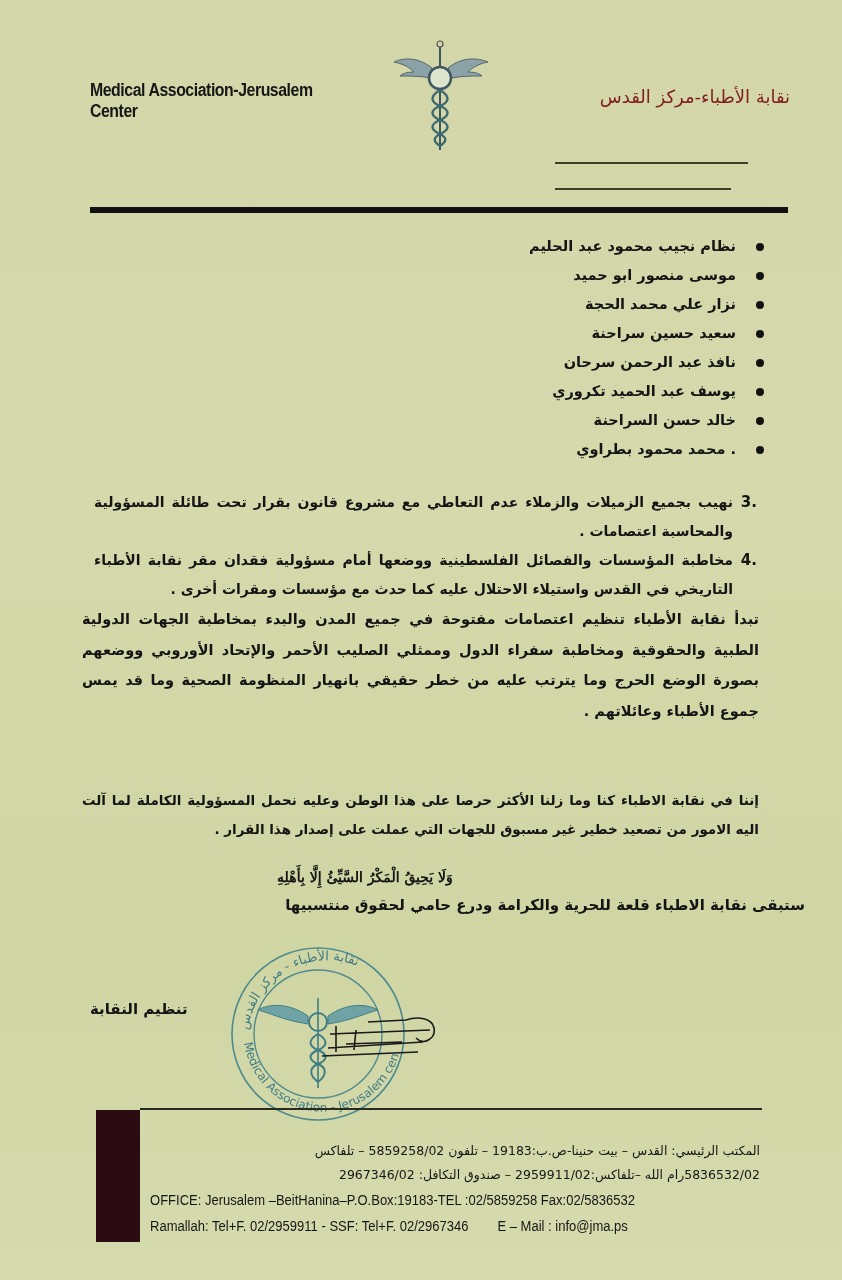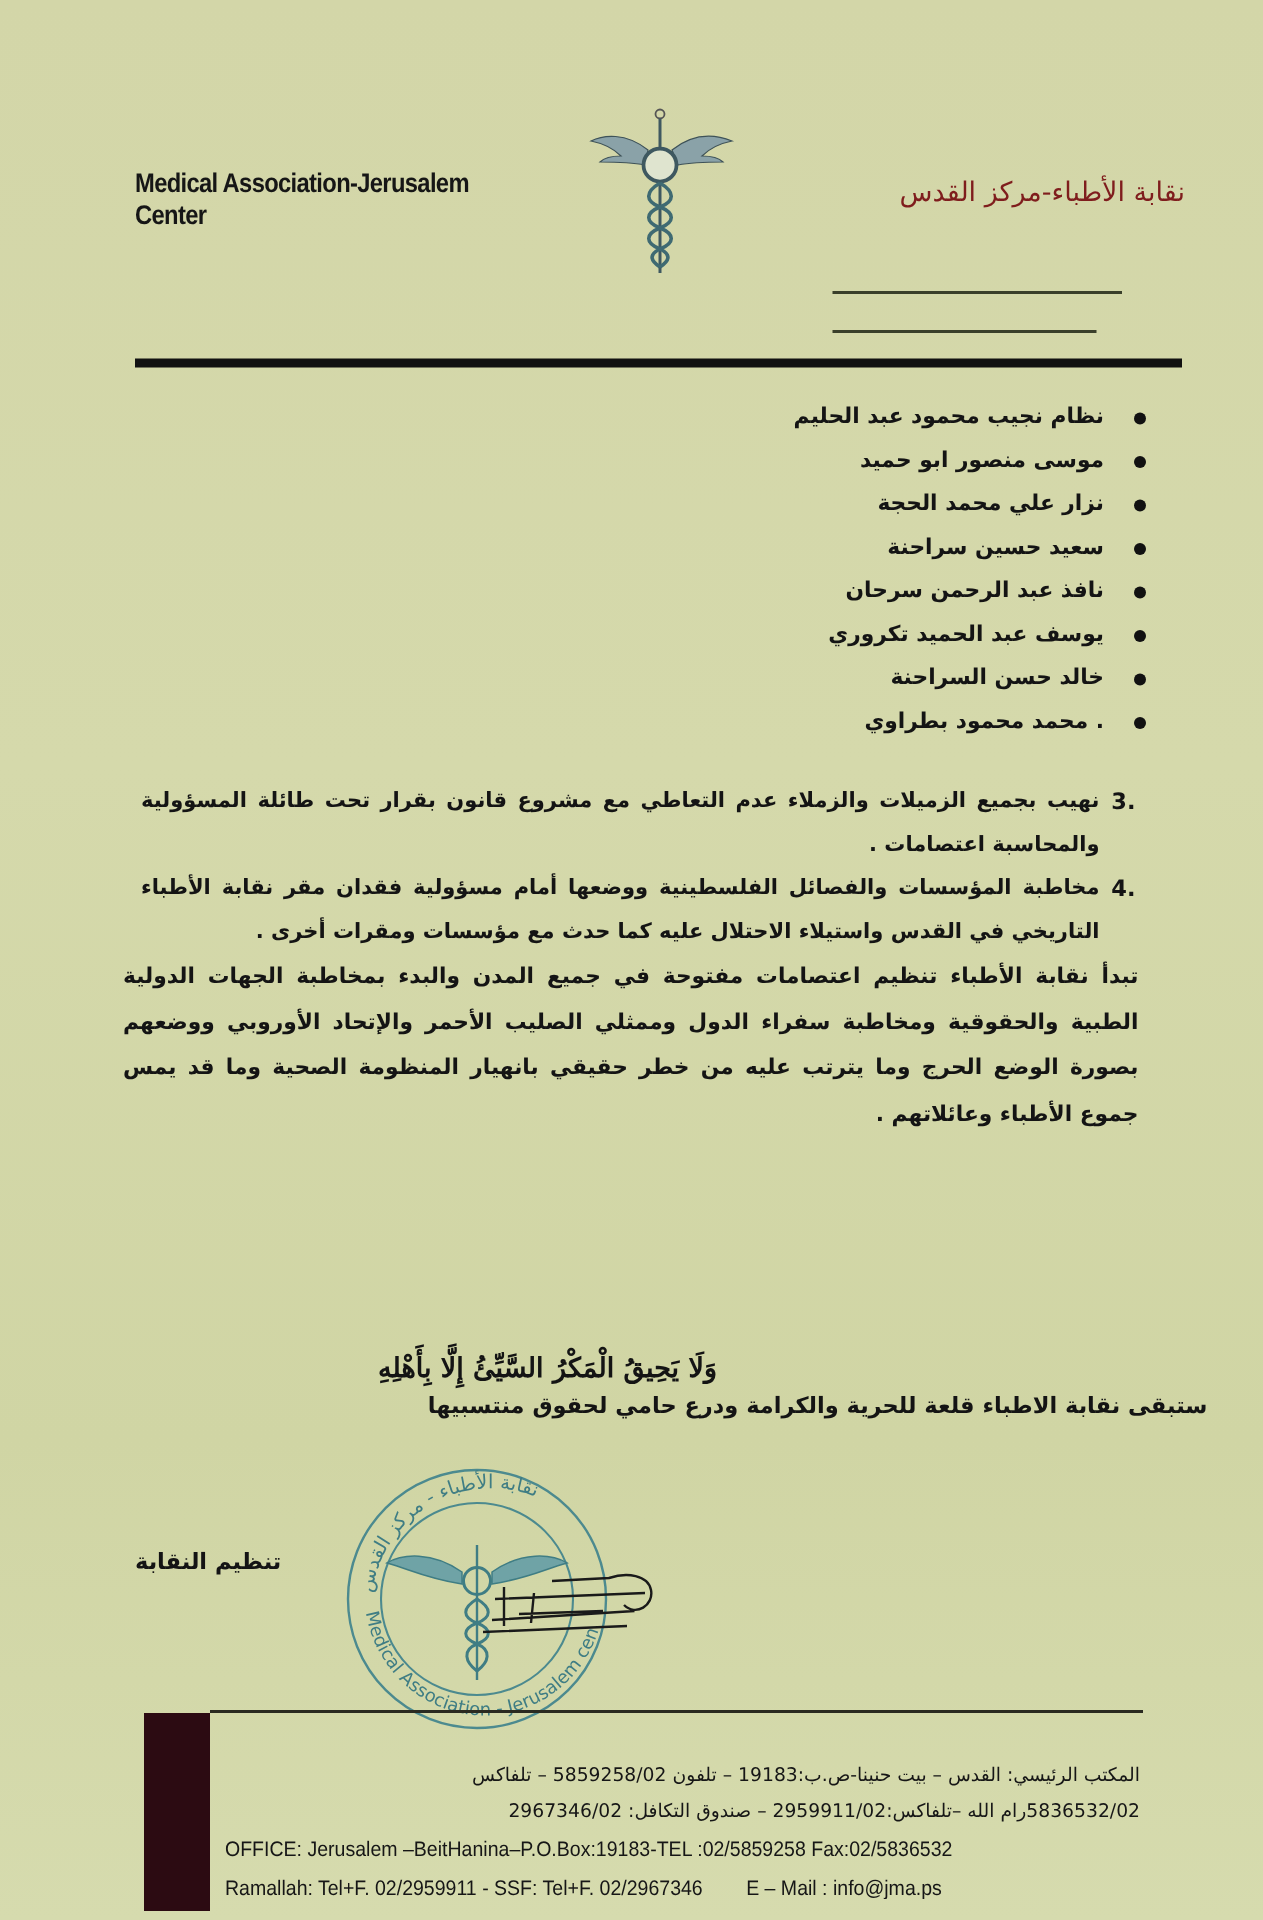--- a/index.html
+++ b/index.html
@@ -3,21 +3,21 @@
   <meta charset="utf-8">
   <style>
     * { box-sizing: border-box; margin: 0; padding: 0; }
     html, body { width: 842px; height: 1280px; overflow: hidden; }
     body {
       background: linear-gradient(180deg, #d3d6a8 0%, #d5d9ab 40%, #d0d5a4 75%, #d6dbae 100%);
       font-family: "DejaVu Sans", sans-serif;
       color: #141414;
       position: relative;
     }
-    .page { position: absolute; left: 0; top: 0; width: 842px; height: 1020px; margin-top: 32px; }
+    .page { position: absolute; left: 0; top: 0; width: 842px; height: 1020px; }
 
     
     .hdr-en {
       position: absolute; left: 90px; top: 80px; width: 270px;
       font-family: "Liberation Sans", sans-serif; font-weight: 900;
       font-size: 18px; line-height: 21px; letter-spacing: -0.5px;
       color: #161616; transform: scaleX(0.88); transform-origin: left top;
     }
     .hdr-ar {
       position: absolute; right: 52px; top: 86px;
@@ -50,21 +50,21 @@
 
     .para {
       position: absolute; left: 82px; width: 677px;
       direction: rtl; text-align: justify; font-weight: bold;
     }
     .para.p1 { top: 604px; font-size: 14.5px; line-height: 30.5px; }
     .para.p2 { top: 786px; font-size: 13.5px; line-height: 29px; }
 
     .quote {
       position: absolute; left: 0; top: 869px; width: 842px; text-align: center;
-      font-family: "DejaVu Serif", serif; font-size: 18px; font-weight: bold; direction: rtl;
+      font-family: "DejaVu Serif", serif; font-size: 14px; font-weight: bold; direction: rtl;
       padding-left: 0; padding-right: 112px;
     }
     .motto {
       position: absolute; left: 0; top: 896px; width: 842px; text-align: right;
       font-size: 15px; font-weight: bold; direction: rtl; padding-right: 37px;
     }
     .council {
       position: absolute; left: 90px; top: 1000px;
       font-size: 15px; font-weight: bold; direction: rtl;
     }
@@ -140,20 +140,21 @@
       <span class="num">3.</span>
       <span class="txt">نهيب بجميع الزميلات والزملاء عدم التعاطي مع مشروع قانون بقرار تحت طائلة المسؤولية والمحاسبة اعتصامات .</span>
     </div>
     <div class="item">
       <span class="num">4.</span>
       <span class="txt">مخاطبة المؤسسات والفصائل الفلسطينية ووضعها أمام مسؤولية فقدان مقر نقابة الأطباء التاريخي في القدس واستيلاء الاحتلال عليه كما حدث مع مؤسسات ومقرات أخرى .</span>
     </div>
   </div>
 
   <p class="para p1">تبدأ نقابة الأطباء تنظيم اعتصامات مفتوحة في جميع المدن والبدء بمخاطبة الجهات الدولية الطبية والحقوقية ومخاطبة سفراء الدول وممثلي الصليب الأحمر والإتحاد الأوروبي ووضعهم بصورة الوضع الحرج وما يترتب عليه من خطر حقيقي بانهيار المنظومة الصحية وما قد يمس جموع الأطباء وعائلاتهم .</p>
+  <p class="para p2">إننا في نقابة الاطباء كنا وما زلنا الأكثر حرصا على هذا الوطن وعليه نحمل المسؤولية الكاملة لما آلت اليه الامور من تصعيد خطير غير مسبوق للجهات التي عملت على إصدار هذا القرار .</p>
 
   <div class="quote">وَلَا يَحِيقُ الْمَكْرُ السَّيِّئُ إِلَّا بِأَهْلِهِ</div>
   <div class="motto">ستبقى نقابة الاطباء قلعة للحرية والكرامة ودرع حامي لحقوق منتسبيها</div>
 
   <div class="council">تنظيم النقابة</div>
 
   <svg class="stamp" viewBox="0 0 225 185">
     <defs>
       <path id="arcTop" d="M 30 92 A 80 80 0 0 1 170 50"></path>
       <path id="arcBot" d="M 26 105 A 80 82 0 0 0 180 120"></path>

